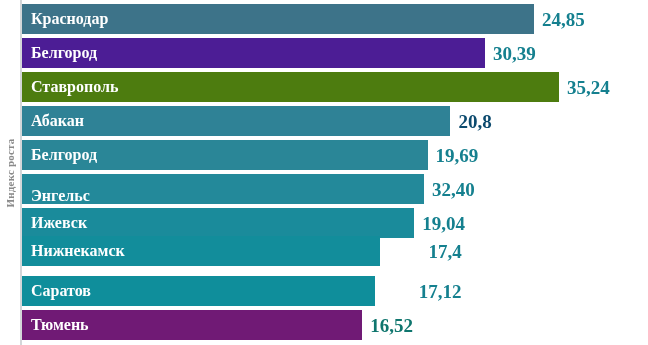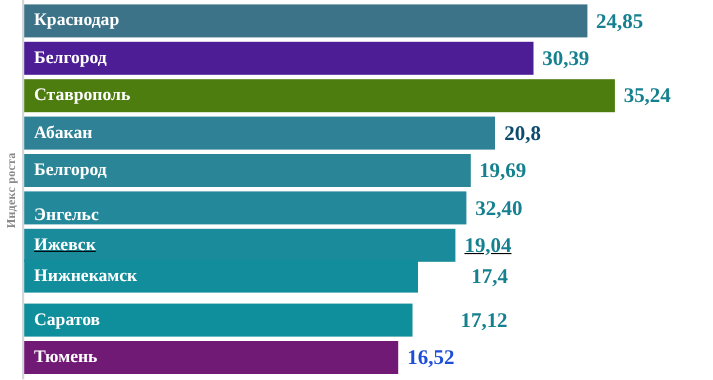--- a/index.html
+++ b/index.html
@@ -145,21 +145,21 @@
           <span class="bar-label">Белгород</span>
         </div>
         <span class="bar-value" style="color: rgb(21, 128, 143);">19,69</span>
       </div>
       <div class="bar-row" style="top: 174px;">
         <div class="bar" style="width: 402.112px; background: rgb(35, 137, 154); align-items: flex-end;">
           <span class="bar-label">Энгельс</span>
         </div>
         <span class="bar-value" style="color: rgb(21, 128, 143);">32,40</span>
       </div>
-      <div class="bar-row" style="top: 208px; text-decoration: underline;">
+      <div class="bar-row" style="top: 208px;">
         <div class="bar" style="width: 392.224px; background: rgb(26, 139, 155);">
           <span class="bar-label">Ижевск</span>
         </div>
         <span class="bar-value" style="color: rgb(21, 128, 143);">19,04</span>
       </div>
       <div class="bar-row" style="top: 236px;">
         <div class="bar" style="width: 358.44px; background: rgb(18, 141, 155);">
           <span class="bar-label">Нижнекамск</span>
         </div>
         <span class="bar-value" style="color: rgb(21, 128, 143); padding-left: 48px;">17,4</span>
@@ -167,17 +167,17 @@
       <div class="bar-row" style="top: 276px;">
         <div class="bar" style="width: 352.672px; background: rgb(15, 142, 155);">
           <span class="bar-label">Саратов</span>
         </div>
         <span class="bar-value" style="color: rgb(21, 128, 143); padding-left: 44px;">17,12</span>
       </div>
       <div class="bar-row" style="top: 310px;">
         <div class="bar" style="width: 340.312px; background: #701a75;">
           <span class="bar-label">Тюмень</span>
         </div>
-        <span class="bar-value" style="color: #1d4ed8;">16,52</span>
+        <span class="bar-value" style="color: #0f766e;">16,52</span>
       </div>
     </div>
 
 </div>
 
 </body></html>

